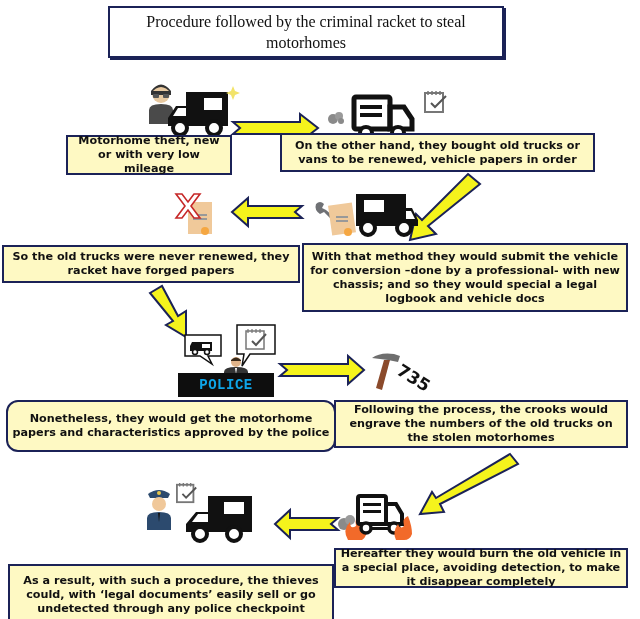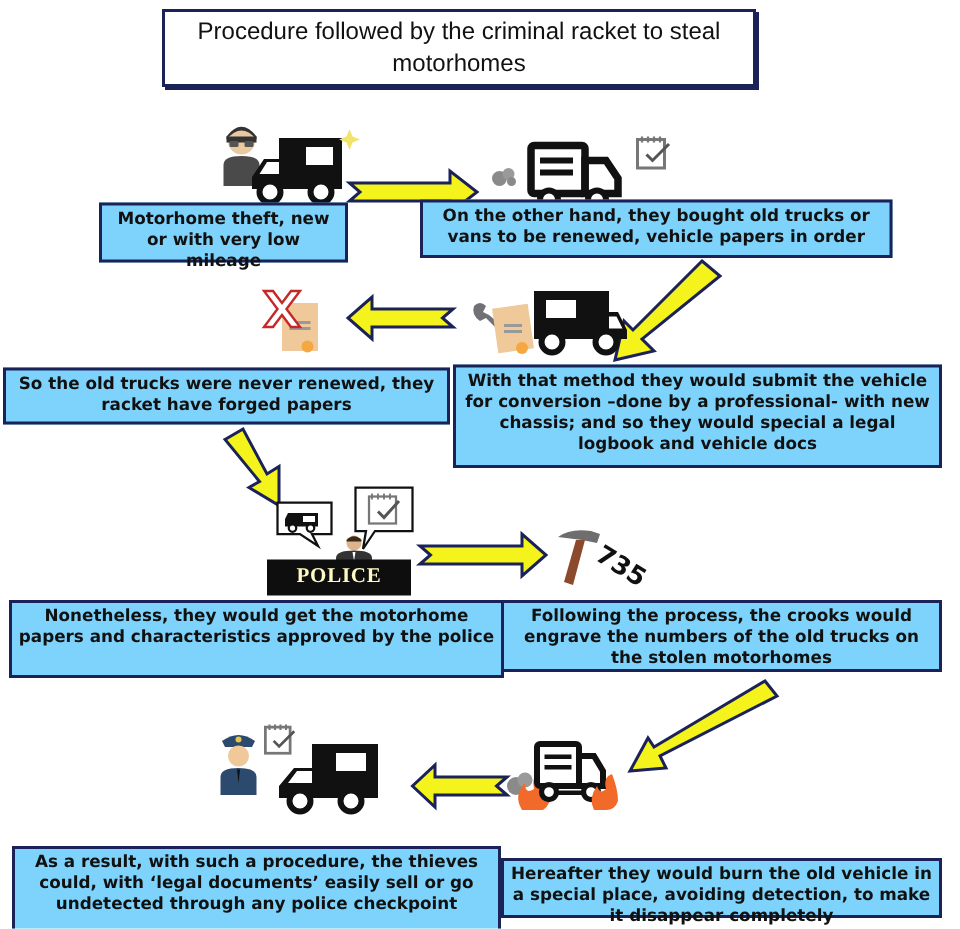--- a/index.html
+++ b/index.html
@@ -1,18 +1,18 @@
 <!DOCTYPE html>
 <html><head>
 <meta charset="utf-8">
 <style>
   html, body { margin:0; padding:0; background:#ffffff; }
   body { width:640px; height:619px; position:relative; overflow:hidden; font-family:"DejaVu Sans", sans-serif; }
-  .box { position:absolute; background:#7dd3fc; border:2px solid #1b2257; box-sizing:border-box; display:flex; align-items:flex-start; justify-content:center; text-align:center; color:#111; font-family:"DejaVu Sans", sans-serif; font-weight:bold; font-size:11.2px; line-height:14px; padding:2px 4px; }
-  .title { position:absolute; left:108px; top:6px; width:396px; height:52px; border:2px solid #1b2257; box-sizing:border-box; background:#fff; display:flex; align-items:center; justify-content:center; text-align:center; font-family:Liberation Sans, sans-serif; font-size:16px; line-height:21px; color:#111; padding:2px 12px; box-shadow:2px 2px 0 #1b2257; }
+  .box { position:absolute; background:#fef9c3; border:2px solid #1b2257; box-sizing:border-box; display:flex; align-items:center; justify-content:center; text-align:center; color:#111; font-family:"DejaVu Sans", sans-serif; font-weight:bold; font-size:11.2px; line-height:14px; padding:2px 4px; }
+  .title { position:absolute; left:108px; top:6px; width:396px; height:52px; border:2px solid #1b2257; box-sizing:border-box; background:#fff; display:flex; align-items:center; justify-content:center; text-align:center; font-family:Liberation Serif, serif; font-size:16px; line-height:21px; color:#111; padding:2px 12px; box-shadow:2px 2px 0 #1b2257; }
   .icon { position:absolute; }
   svg { display:block; overflow:visible; }
   .arrows { position:absolute; left:0; top:0; width:640px; height:619px; pointer-events:none; }
 </style>
 </head>
 <body>
 
 <div class="title">Procedure followed by the criminal racket to steal motorhomes</div>
 
 <svg class="arrows" viewBox="0 0 640 619">
@@ -148,23 +148,23 @@
 </div>
 <div class="icon" style="left:222px;top:356px;">
   <svg width="28" height="22" viewBox="0 0 28 22">
       <circle cx="14" cy="6" r="5" fill="#e0b48a"></circle>
       <path d="M9,4 Q14,-1 19,4 L19,5 L9,5 Z" fill="#3a2a1a"></path>
       <path d="M2,22 L2,16 Q2,11 14,11 Q26,11 26,16 L26,22 Z" fill="#333"></path>
       <path d="M13,12 L15,12 L14,18 Z" fill="#fff"></path>
     </svg>
 </div>
 <div class="icon" style="left:178px;top:373px;width:96px;height:24px;background:#0e0e0e;display:flex;align-items:center;justify-content:center;">
-  <span style="color:#fef9c3;font-family:Liberation Serif, serif;font-weight:bold;font-size:14px;letter-spacing:0.5px;">POLICE</span>
-</div>
-<div class="box" style="left:6px;top:400px;width:330px;height:52px;">
+  <span style="color:#0ea5e9;font-family:Liberation Mono, monospace;font-weight:bold;font-size:14px;letter-spacing:0.5px;">POLICE</span>
+</div>
+<div class="box" style="left:6px;top:400px;width:330px;height:52px;border-radius:12px;">
   <span>Nonetheless, they would get the motorhome papers and characteristics approved by the police</span>
 </div>
 
 <div class="icon" style="left:370px;top:352px;">
   <svg width="36" height="40" viewBox="0 0 36 40">
       <path d="M2,6 Q10,0 24,2 L30,4 L28,10 L18,8 Z" fill="#6e6e6e"></path>
       <path d="M14,8 L20,8 L12,38 L6,36 Z" fill="#8b4a2b"></path>
     </svg>
 </div>
 <div class="icon" style="left:404px;top:360px;transform:rotate(32deg);transform-origin:left top;">
@@ -182,21 +182,21 @@
     <rect x="22" y="6" width="28" height="28" rx="2" fill="#fff" stroke="#111" stroke-width="4"></rect>
     <path d="M50,14 L60,14 L66,24 L66,34 L50,34 Z" fill="#fff" stroke="#111" stroke-width="4"></path>
     <rect x="27" y="13" width="18" height="3" fill="#111"></rect>
       <rect x="27" y="20" width="18" height="3" fill="#111"></rect>
     <circle cx="30" cy="38" r="5" fill="#fff" stroke="#111" stroke-width="3.5"></circle>
     <circle cx="58" cy="38" r="5" fill="#fff" stroke="#111" stroke-width="3.5"></circle>
     <rect x="34" y="37" width="20" height="3" fill="#111"></rect>
     <path d="M60,50 Q56,42 62,34 Q64,40 68,36 Q66,28 72,26 Q76,36 76,44 Q74,50 68,50 Z" fill="#f26a2a"></path>
   </svg>
 </div>
-<div class="box" style="left:334px;top:572px;width:294px;height:40px;">
+<div class="box" style="left:334px;top:548px;width:294px;height:40px;">
   <span>Hereafter they would burn the old vehicle in a special place, avoiding detection, to make it disappear completely</span>
 </div>
 
 <div class="icon" style="left:146px;top:486px;">
   <svg width="26" height="44" viewBox="0 0 26 44">
     <path d="M2,8 Q13,0 24,8 L22,12 L4,12 Z" fill="#2c4a6e"></path>
     <circle cx="13" cy="7" r="2" fill="#e7c64a"></circle>
     <circle cx="13" cy="18" r="7" fill="#f0c89a"></circle>
     <path d="M1,44 L1,32 Q1,26 13,26 Q25,26 25,32 L25,44 Z" fill="#2c4a6e"></path>
     <path d="M12,27 L14,27 L13,36 Z" fill="#111"></path>

